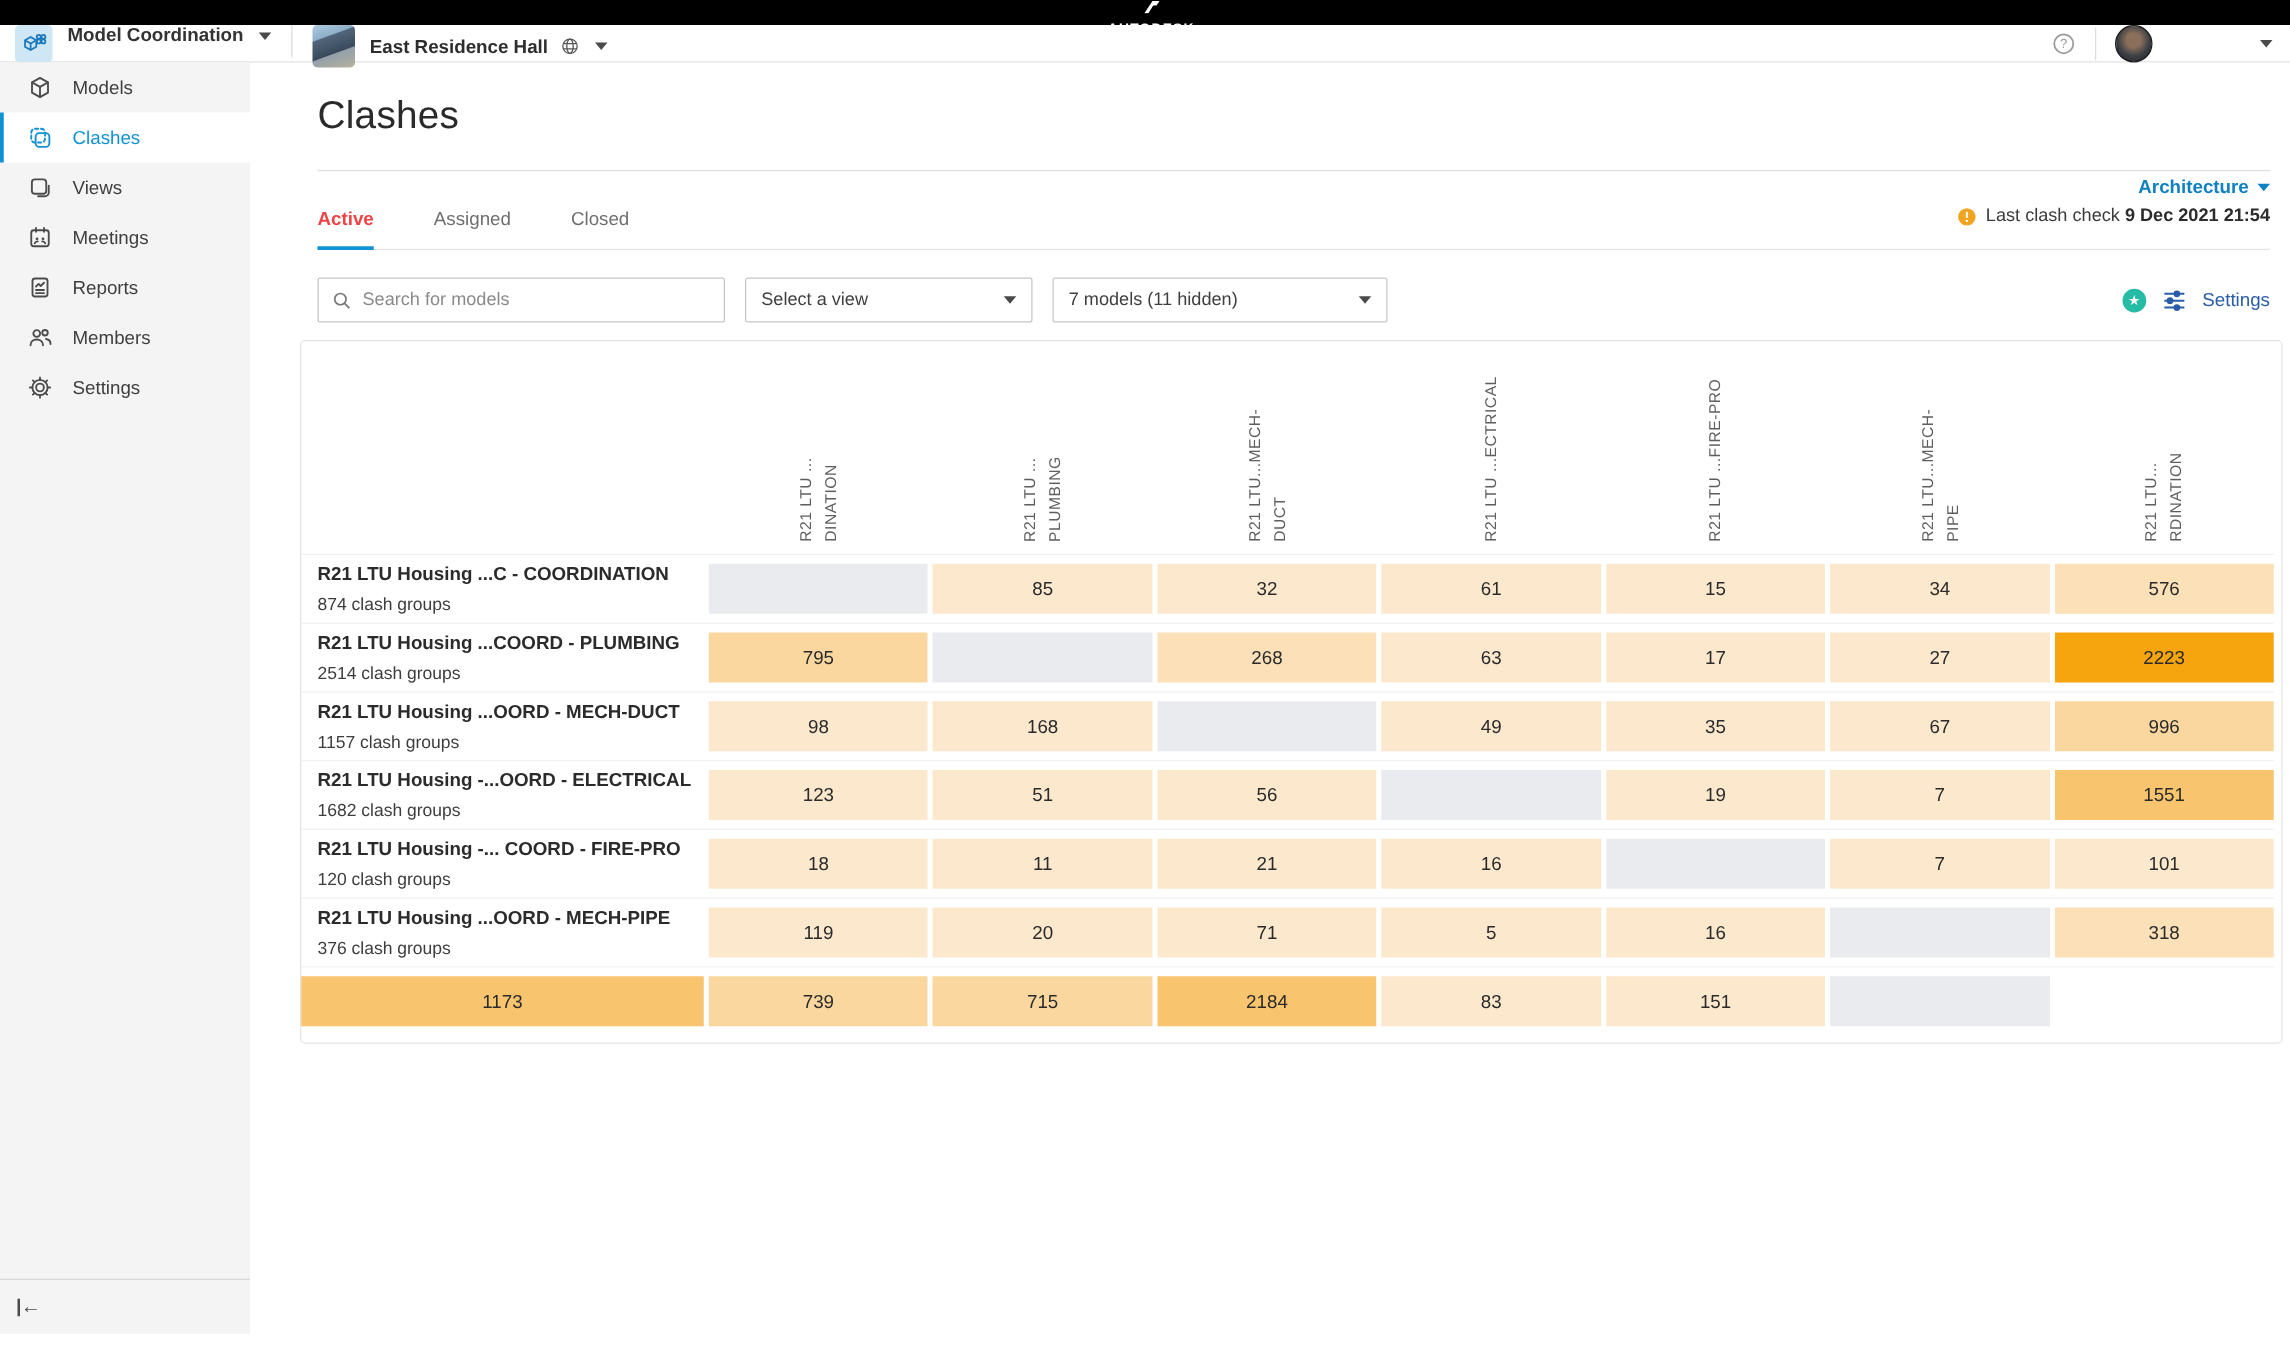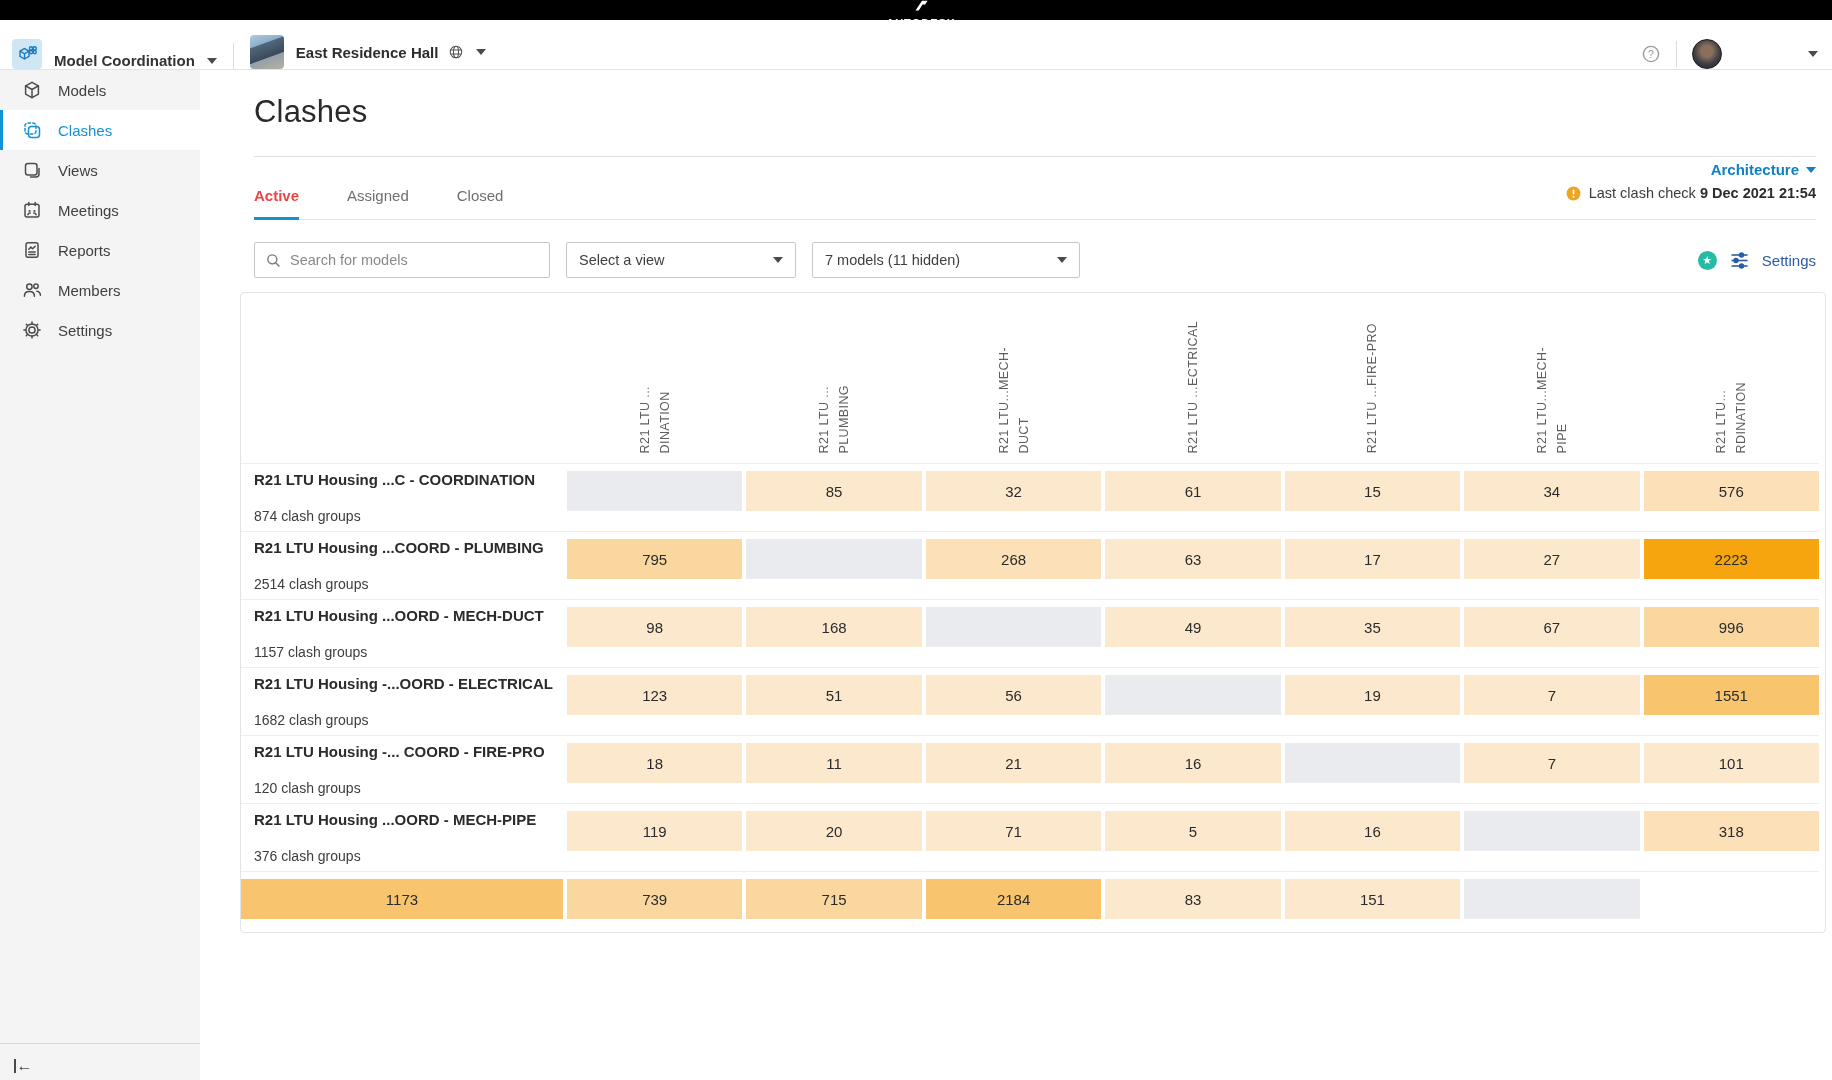--- a/index.html
+++ b/index.html
@@ -5,21 +5,21 @@
   * { margin:0; padding:0; box-sizing:border-box; }
   html,body { width:1832px; height:1080px; overflow:hidden; background:#fff;
     font-family:"Liberation Sans", sans-serif; }
 
   
   .topbar { height:20px; background:#000; display:flex; align-items:center; padding-left:10px; gap:6px;flex-direction:column; }
   .topbar .brand-bold { color:#fff; font-size:11px; font-weight:bold; letter-spacing:1px; }
   .topbar .brand-reg  { color:#fff; font-size:11px; font-weight:bold; letter-spacing:.2px; }
 
   
-  .appbar { height:50px; background:#fff; border-bottom:1px solid #e3e3e3; display:flex; align-items:flex-end; padding:0 14px 0 12px; }
+  .appbar { height:30px; background:#fff; border-bottom:1px solid #e3e3e3; display:flex; align-items:flex-start; padding:0 14px 0 12px; }
   .prod-chip { width:30px; height:30px; background:#cfe6f5; border-radius:4px; display:flex; align-items:center; justify-content:center; }
   .prod-label { font-size:15px; font-weight:bold; color:#333; margin-left:12px; }
   .caret { width:0; height:0; border-left:5px solid transparent; border-right:5px solid transparent; border-top:6px solid #4a4a4a; display:inline-block; }
   .appbar .caret { margin-left:12px; }
   .vdiv { width:1px; height:26px; background:#dcdcdc; margin:0 16px; }
   .proj-thumb { width:34px; height:34px; border-radius:4px;
      background:linear-gradient(160deg,#aecbe0 0%,#8fb0c9 28%,#51667b 30%,#3a4a5c 62%,#93a0aa 64%,#b8b19d 100%); }
   .proj-label { font-size:15px; font-weight:bold; color:#2d2d2d; margin-left:12px; }
   .appbar-right { margin-left:auto; display:flex; align-items:center; }
   .avatar { width:30px; height:30px; border-radius:50%;
@@ -46,39 +46,39 @@
   .tabs-row { display:flex; margin:18px 10px 0 14px; border-bottom:1px solid #e3e3e3; position:relative; }
   .tab { font-size:15px; color:#6f6f6f; padding:12px 0 13px; margin-right:48px; cursor:pointer; border-bottom:3px solid transparent; margin-bottom:-1px; }
   .tab.active { color:#ef4444; font-weight:bold; border-bottom:3px solid #1192d4; }
   .meta-block { position:absolute; right:0; top:-14px; display:flex; flex-direction:column; align-items:flex-end; gap:7px; }
   .arch-link { color:#1080c4; font-size:15px; font-weight:bold; cursor:pointer; display:flex; align-items:center; gap:7px; }
   .arch-link .caret { border-top-color:#1080c4; border-left-width:5px; border-right-width:5px; }
   .last-check { font-size:14.5px; color:#3b3b3b; display:flex; align-items:center; gap:8px; }
   .last-check b { font-weight:bold; color:#2c2c2c; }
 
   .toolbar { display:flex; align-items:center; margin:22px 10px 0 14px; }
-  .search-box { width:296px; height:36px; border:1px solid #c6c6c6; border-radius:2px; display:flex; align-items:center; padding:0 10px; gap:8px; background:#fff; }
+  .search-box { width:326px; height:36px; border:1px solid #c6c6c6; border-radius:2px; display:flex; align-items:center; padding:0 10px; gap:8px; background:#fff; }
   .search-box input { border:none; outline:none; font-size:14.5px; color:#333; width:100%; font-family:"Liberation Sans",sans-serif; }
   .search-box input::placeholder { color:#8a8a8a; }
   .select-box { height:36px; border:1px solid #c6c6c6; border-radius:2px; display:flex; align-items:center; justify-content:space-between; padding:0 12px; margin-left:16px; font-size:14.5px; color:#3f3f3f; cursor:pointer; background:#fff; }
   .sel-view { width:230px; } .sel-models { width:268px; }
   .select-box .caret { border-top-color:#4a4a4a; }
   .toolbar-right { margin-left:auto; display:flex; align-items:center; gap:13px; }
   .star-badge { width:19px; height:19px; border-radius:50%; background:#25bba4; color:#fff; font-size:11px; display:flex; align-items:center; justify-content:center; cursor:pointer; }
   .settings-link { color:#2a5ca8; font-size:15px; cursor:pointer; }
 
   
   .panel { border:1px solid #e4e4e4; border-radius:4px; margin-top:14px; padding:0 6px 6px 0; background:#fff; }
   .mgrid { display:grid; grid-template-columns:322px repeat(7,1fr); column-gap:4px; }
   .m-head { height:170px; }
   .m-hcell { position:relative; }
   .vlabel { position:absolute; bottom:10px; left:50%; transform:translateX(-50%) rotate(180deg);
      writing-mode:vertical-rl; white-space:pre-line; font-size:12.5px; color:#5e5e5e; letter-spacing:.4px; line-height:1.6; }
   .m-row { border-top:1px solid #efefef; padding:7px 0; }
-  .m-label { display:flex; flex-direction:column; justify-content:center; gap:20px; padding-left:13px; }
+  .m-label { display:flex; flex-direction:column; justify-content:center; gap:7px; padding-left:13px; }
   .m-name { font-size:15px; font-weight:bold; color:#2b2b2b; }
   .m-sub  { font-size:14px; color:#3d3d3d; }
   .m-cell { height:40px; display:flex; align-items:center; justify-content:center; font-size:15px; color:#2b2b2b; cursor:pointer; }
   .m-cell.diag { cursor:default; }
 
   svg { display:block; }
 </style>
 </head>
 <body>
 

